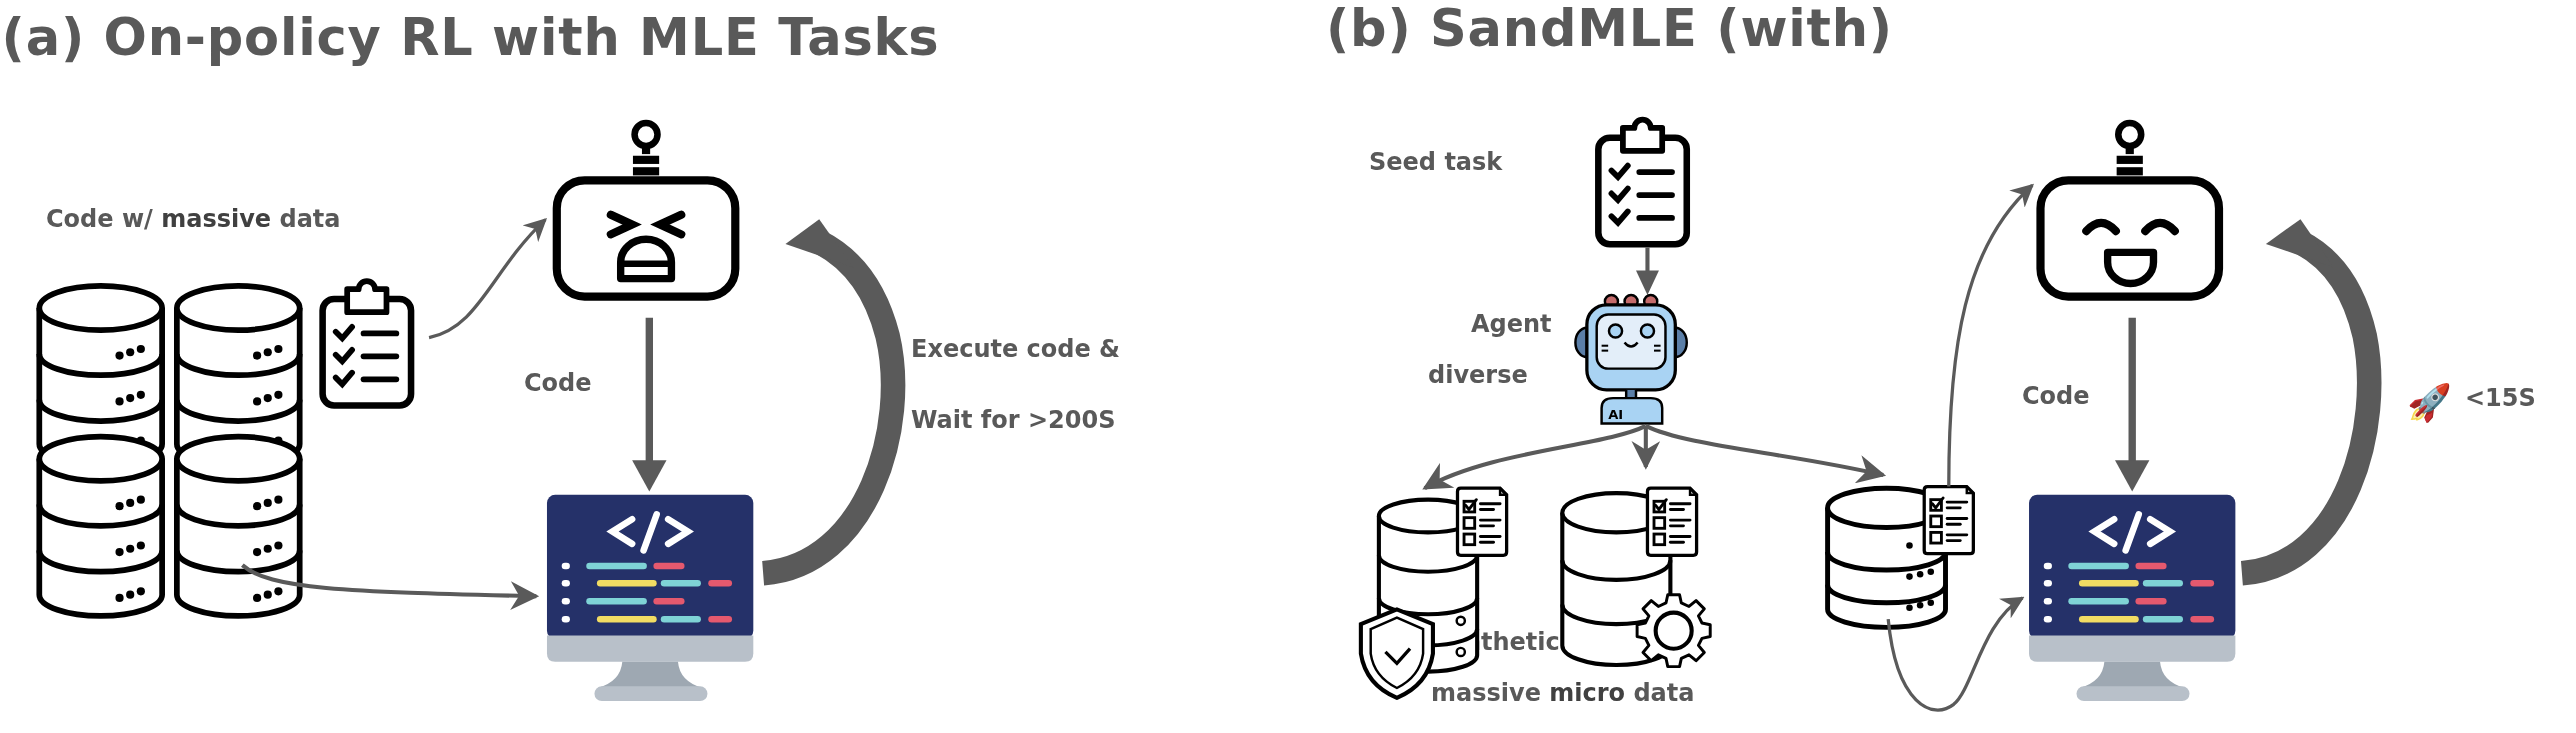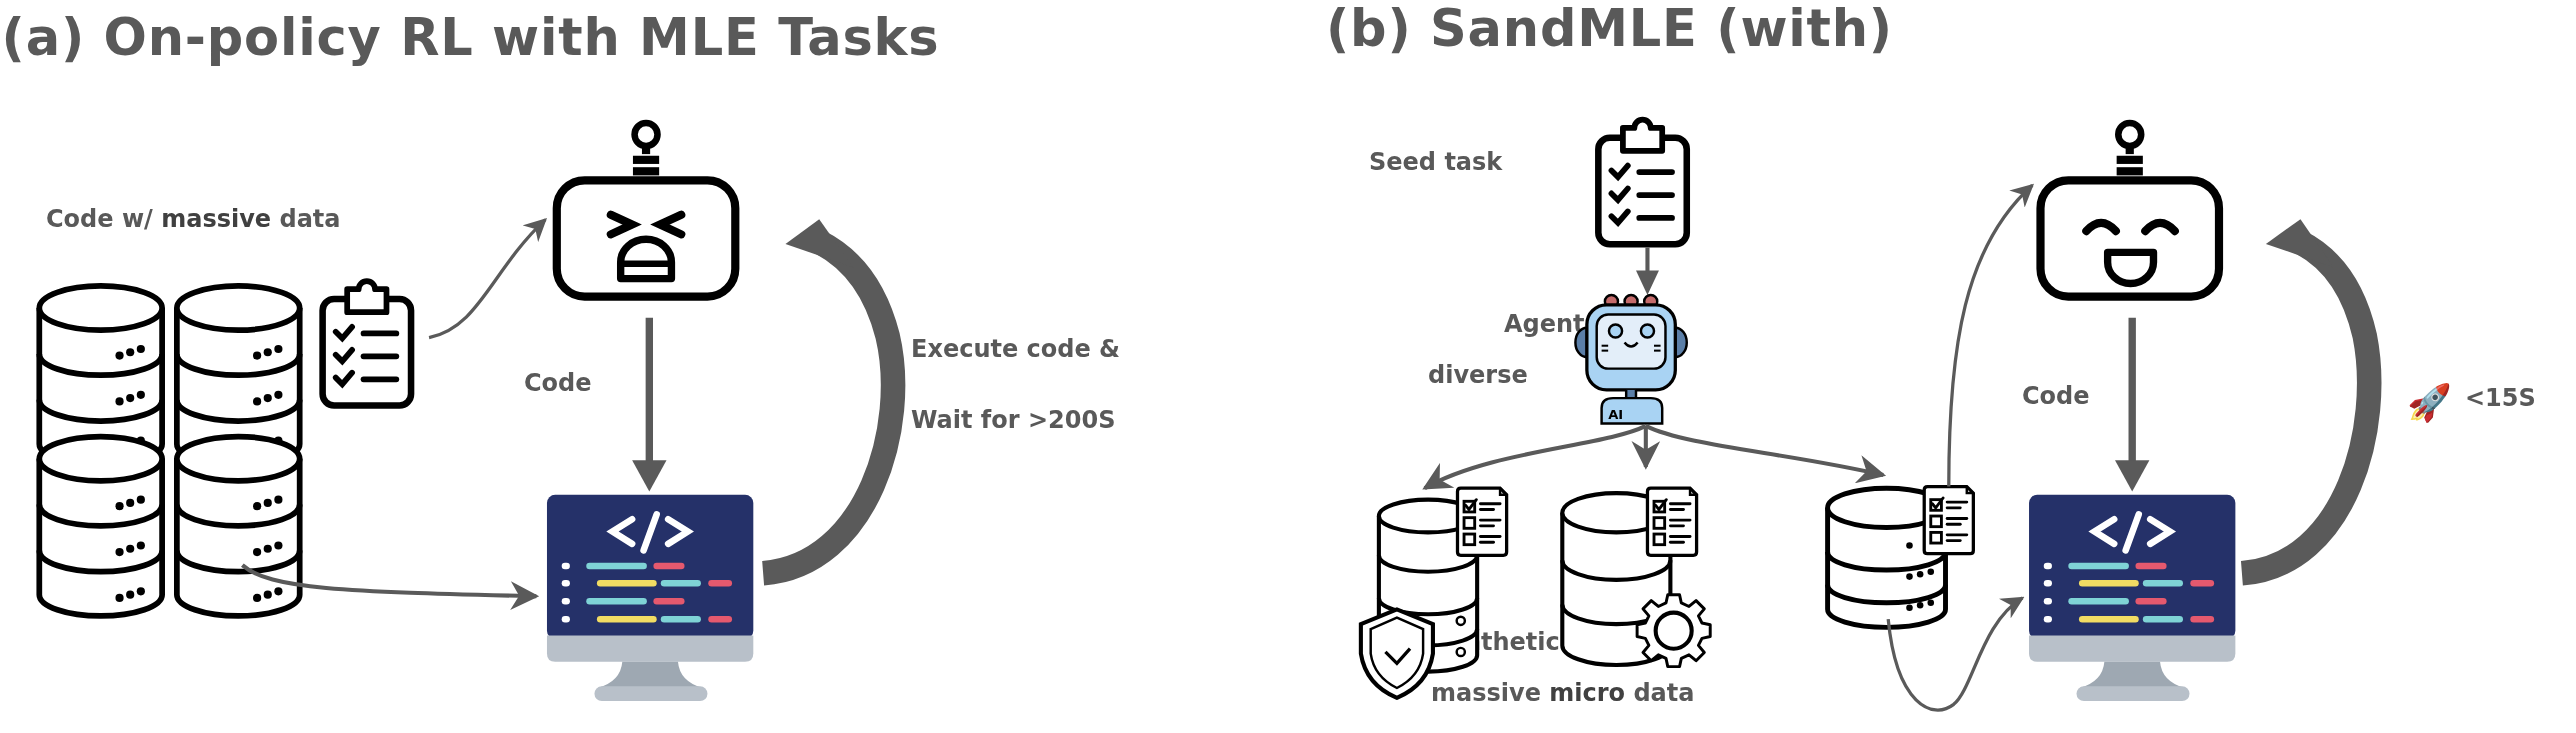--- a/index.html
+++ b/index.html
@@ -19,21 +19,21 @@
 <div class="txt title" style="left:1326px;top:0px;">(b) SandMLE (with)</div>
 
 <div class="txt lbl" style="left:46px;top:206px;">
   <span>Code w/ </span><span class="accent">massive</span><span> data</span>
 </div>
 <div class="txt lbl" style="left:524px;top:370px;">Code</div>
 <div class="txt lbl" style="left:911px;top:336px;">Execute code &amp;</div>
 <div class="txt lbl" style="left:911px;top:407px;">Wait for &gt;200S</div>
 
 <div class="txt lbl" style="left:1369px;top:149px;">Seed task</div>
-<div class="txt lbl" style="left:1504px;top:311px;text-align:right;">Agent</div>
+<div class="txt lbl" style="left:1471px;top:311px;text-align:right;">Agent</div>
 <div class="txt lbl" style="left:1428px;top:362px;">diverse</div>
 <div class="txt lbl" style="left:1431px;top:629px;">Synthetic tasks w/</div>
 <div class="txt lbl" style="left:1431px;top:680px;">
   <span>massive </span><span class="accent">micro</span><span> data</span>
 </div>
 <div class="txt lbl" style="left:2022px;top:383px;">Code</div>
 <div class="txt" style="left:2407px;top:383px;font-size:36px;">🚀</div>
 <div class="txt lbl" style="left:2465px;top:385px;">&lt;15S</div>
 
 <svg class="layer" width="2576" height="734" viewBox="0 0 3146 896">

